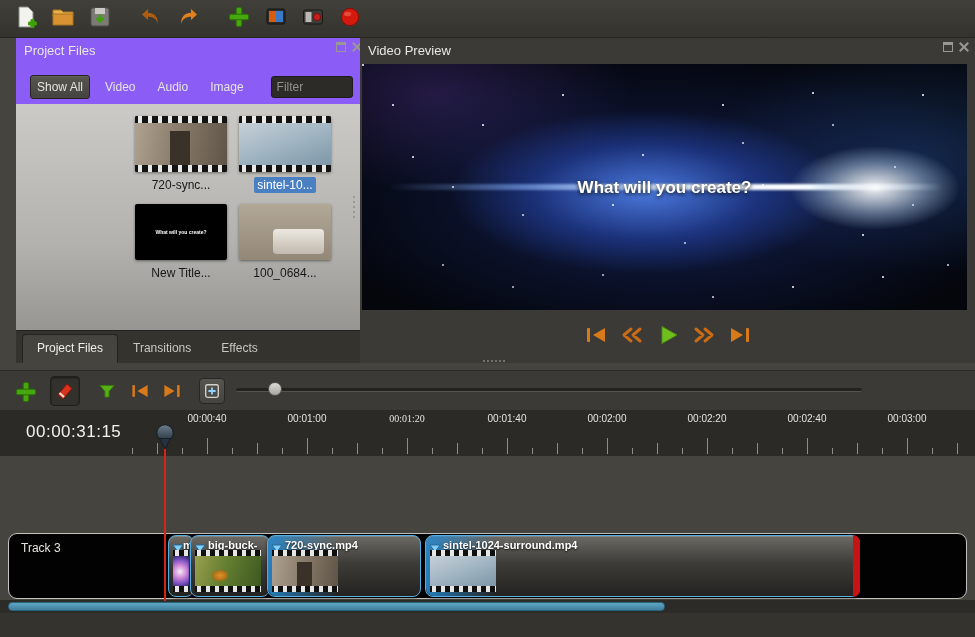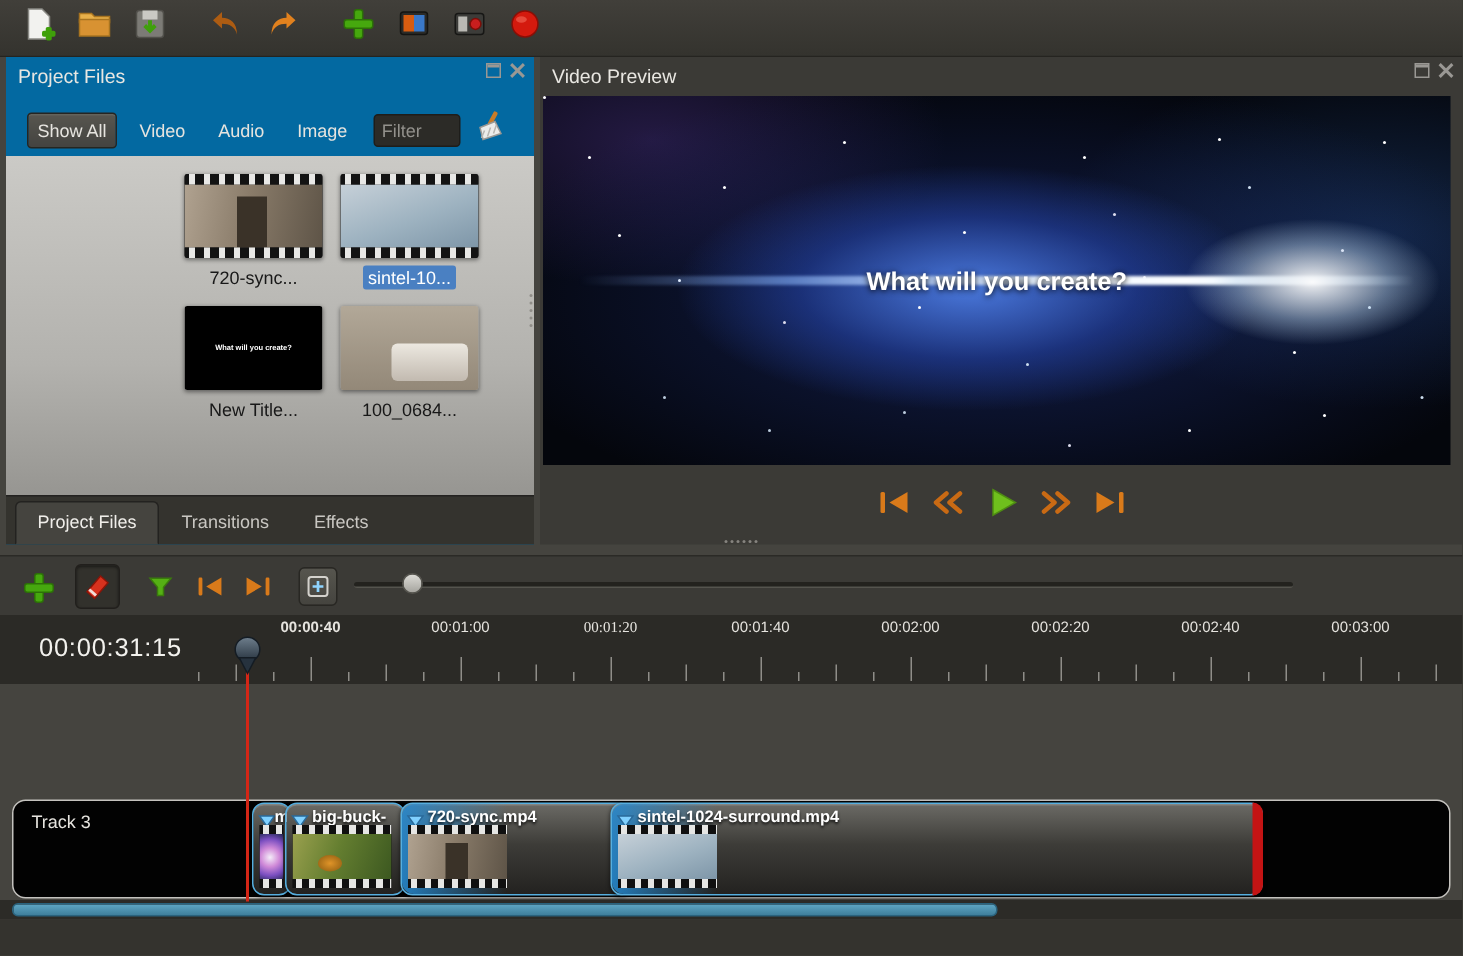--- a/index.html
+++ b/index.html
@@ -21,29 +21,29 @@
   .ph-title { padding-left:8px; }
   .ph-icons { position:absolute; right:6px; top:4px; display:flex; gap:6px; }
   .ph-float { width:10px; height:10px; border:1px solid #9a9894; position:relative; }
   .ph-float::before { content:""; position:absolute; left:0; top:0; right:0; height:2px; background:#9a9894; }
   .ph-close { width:10px; height:10px; position:relative; }
   .ph-close::before,.ph-close::after { content:""; position:absolute; left:4px; top:-1px;
     width:2px; height:12px; background:#9a9894; }
   .ph-close::before { transform:rotate(45deg); } .ph-close::after { transform:rotate(-45deg); }
 
   
-  .left-panel { position:absolute; left:4px; top:38px; width:352px; height:325px; background:#0369a1; }
+  .left-panel { position:absolute; left:16px; top:38px; width:352px; height:325px; background:#8b5cf6; }
   .filter-row { position:absolute; top:34px; left:0; right:0; height:30px; display:flex;
     align-items:center; padding-left:14px; }
   .filter-btn { color:#e6e4df; font-size:12px; padding:4px 6px; border-radius:3px;
     border:1px solid transparent; cursor:pointer; margin-right:8px; white-space:nowrap; }
   .filter-btn.active { background:linear-gradient(#57564f,#444340);
     border:1px solid #262521; box-shadow:inset 0 1px rgba(255,255,255,.08); }
-  .filter-input { width:58px; height:22px; background:#2c2b27; border:1px solid #1e1d1a;
-    border-radius:3px; color:#d8d6d1; font-size:12px; padding:1px 5px; margin-left:2px; }
+  .filter-input { width:82px; height:22px; background:#2c2b27; border:1px solid #1e1d1a;
+    border-radius:3px; color:#d8d6d1; font-size:12px; padding:1px 5px; margin-left:12px; }
   .filter-input::placeholder { color:#93918c; }
   .broom { margin-left:6px; cursor:pointer; }
 
   .file-grid { position:absolute; top:66px; left:0; width:352px; height:252px;
     background:linear-gradient(#cbcac6 0%, #b3b2ae 55%, #8e8d89 100%); }
   .file-item { position:absolute; width:104px; cursor:pointer; }
   .thumb { position:absolute; left:6px; top:0; width:92px; height:56px; border-radius:2px;
     box-shadow:0 1px 3px rgba(0,0,0,.45); overflow:hidden; }
   .film { background:#141414; }
   .film .inner { position:absolute; left:0; right:0; top:7px; bottom:7px; }
@@ -374,21 +374,21 @@
         </svg>
     </span>
 
   </div>
   <div class="zoom-slider">
     <div class="zoom-handle"></div>
   </div>
 
   <div class="ruler">
     <span class="timecode">00:00:31:15</span>
-    <span class="ruler-label" style="left:177px;font-weight:bold;">00:00:40</span>
+    <span class="ruler-label" style="left:177px;">00:00:40</span>
     <span class="ruler-label" style="left:277px;">00:01:00</span>
     <span class="ruler-label" style="left:377px;font-family:Liberation Serif, serif;">00:01:20</span>
     <span class="ruler-label" style="left:477px;">00:01:40</span>
     <span class="ruler-label" style="left:577px;">00:02:00</span>
     <span class="ruler-label" style="left:677px;">00:02:20</span>
     <span class="ruler-label" style="left:777px;">00:02:40</span>
     <span class="ruler-label" style="left:877px;">00:03:00</span>
     <span id="ticks"><span class="tick" style="height: 6px; left: 132px;"></span><span class="tick" style="height: 11px; left: 157px;"></span><span class="tick" style="height: 6px; left: 182px;"></span><span class="tick" style="height: 16px; left: 207px;"></span><span class="tick" style="height: 6px; left: 232px;"></span><span class="tick" style="height: 11px; left: 257px;"></span><span class="tick" style="height: 6px; left: 282px;"></span><span class="tick" style="height: 16px; left: 307px;"></span><span class="tick" style="height: 6px; left: 332px;"></span><span class="tick" style="height: 11px; left: 357px;"></span><span class="tick" style="height: 6px; left: 382px;"></span><span class="tick" style="height: 16px; left: 407px;"></span><span class="tick" style="height: 6px; left: 432px;"></span><span class="tick" style="height: 11px; left: 457px;"></span><span class="tick" style="height: 6px; left: 482px;"></span><span class="tick" style="height: 16px; left: 507px;"></span><span class="tick" style="height: 6px; left: 532px;"></span><span class="tick" style="height: 11px; left: 557px;"></span><span class="tick" style="height: 6px; left: 582px;"></span><span class="tick" style="height: 16px; left: 607px;"></span><span class="tick" style="height: 6px; left: 632px;"></span><span class="tick" style="height: 11px; left: 657px;"></span><span class="tick" style="height: 6px; left: 682px;"></span><span class="tick" style="height: 16px; left: 707px;"></span><span class="tick" style="height: 6px; left: 732px;"></span><span class="tick" style="height: 11px; left: 757px;"></span><span class="tick" style="height: 6px; left: 782px;"></span><span class="tick" style="height: 16px; left: 807px;"></span><span class="tick" style="height: 6px; left: 832px;"></span><span class="tick" style="height: 11px; left: 857px;"></span><span class="tick" style="height: 6px; left: 882px;"></span><span class="tick" style="height: 16px; left: 907px;"></span><span class="tick" style="height: 6px; left: 932px;"></span><span class="tick" style="height: 11px; left: 957px;"></span></span>
   </div>
 
@@ -421,21 +421,21 @@
         <div class="blue-fade"></div>
         <span class="chev"><svg width="12" height="10" viewBox="0 0 12 10">
               <polygon points="1,2 11,2 6,9" fill="#7fd0ff" stroke="#2a6a9a"></polygon>
             </svg></span>
         <span class="clip-label">720-sync.mp4</span>
         <div class="clip-thumb cfilm" style="width:66px;">
             <div class="inner img-720"></div>
           </div>
       </div>
 
-      <div class="clip" style="left:398px;width:435px;">
+      <div class="clip" style="left:416px;width:435px;">
         <div class="blue-fade"></div>
         <span class="chev"><svg width="12" height="10" viewBox="0 0 12 10">
               <polygon points="1,2 11,2 6,9" fill="#7fd0ff" stroke="#2a6a9a"></polygon>
             </svg></span>
         <span class="clip-label">sintel-1024-surround.mp4</span>
         <div class="clip-thumb cfilm" style="width:66px;">
             <div class="inner img-sintel"></div>
           </div>
         <div class="clip-red-edge"></div>
       </div>

